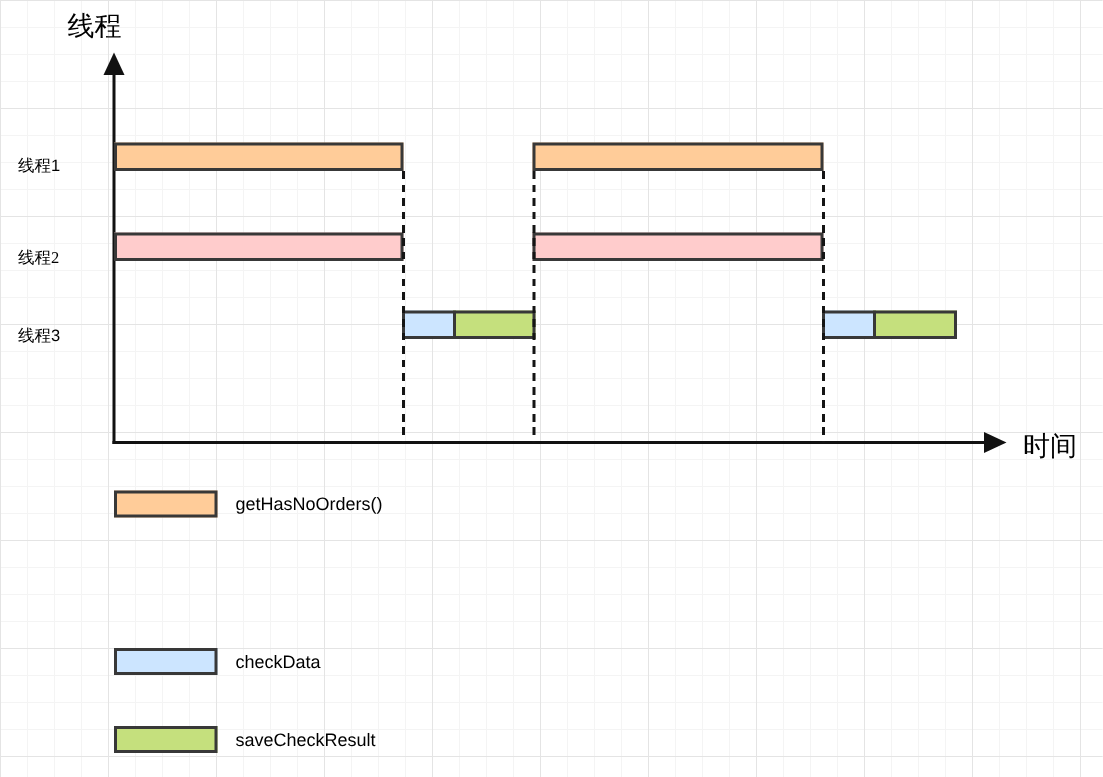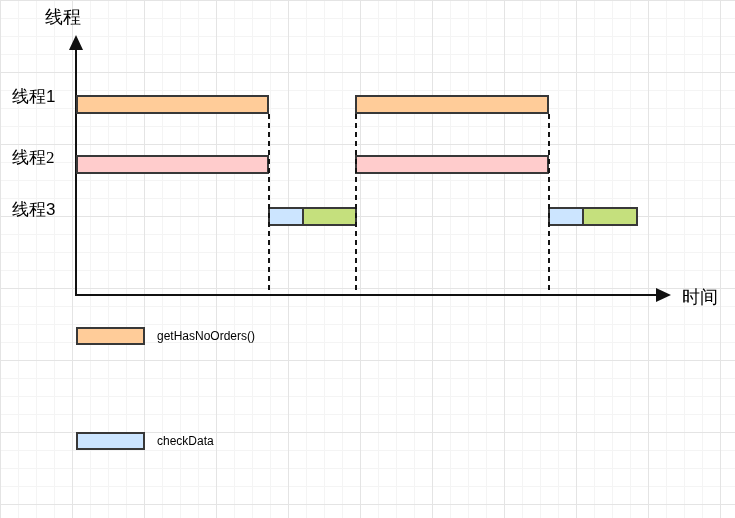--- a/index.html
+++ b/index.html
@@ -40,23 +40,24 @@
     position: absolute;
     font-size: 18px;
     color: #000000;
     white-space: nowrap;
   }
   #y-axis-title { left: 45px; top: 5px; }
   #x-axis-title { left: 682px; top: 285px; }
   .row-label {
     position: absolute;
     left: 12px;
-    font-size: 17px;
+    font-size: 11px;
     color: #000000;
     white-space: nowrap;
+    margin-top: 18px;
   }
   #row-label-0 { top: 85px; }
   #row-label-1 { top: 146px; font-family: Liberation Serif, serif; }
   #row-label-2 { top: 198px; }
   .bar {
     position: absolute;
     border: 2px solid #383838;
     box-sizing: border-box;
   }
   .dash {
@@ -129,14 +130,18 @@
     </div>
 
   <div class="legend-item" id="legend-item-0">
     <div class="legend-swatch" style="background: rgb(255, 204, 153);"></div>
     <div class="legend-label">getHasNoOrders()</div>
   </div>
   <div class="legend-item" id="legend-item-2">
     <div class="legend-swatch" style="background: rgb(204, 229, 255);"></div>
     <div class="legend-label">checkData</div>
   </div>
+  <div class="legend-item" id="legend-item-3">
+    <div class="legend-swatch" style="background: rgb(197, 224, 125);"></div>
+    <div class="legend-label">saveCheckResult</div>
+  </div>
 
 </div>
 
 </body></html>

